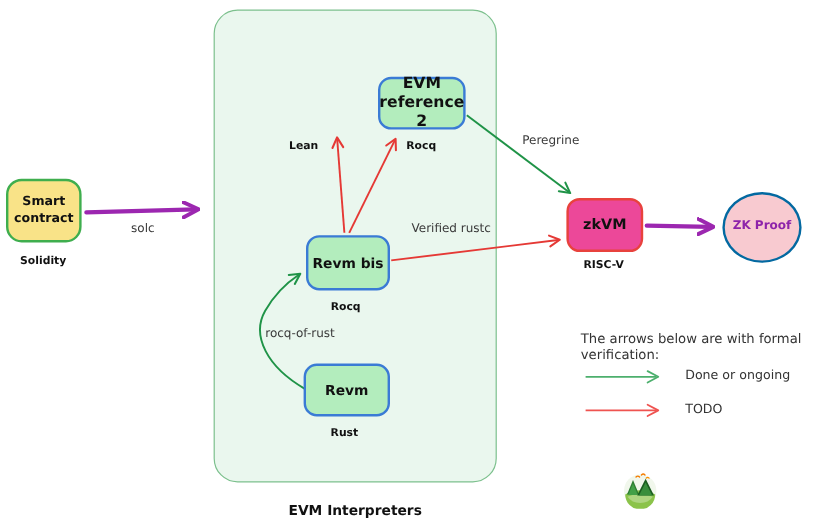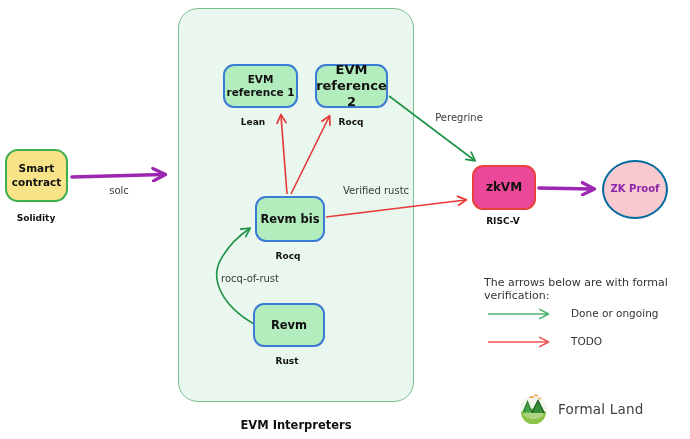--- a/index.html
+++ b/index.html
@@ -120,21 +120,20 @@
 
     <line x1="389" y1="96" x2="474" y2="160" stroke="#1f9347" stroke-width="1.6" marker-end="url(#head-green)"></line>
 
     <path d="M 254,324 C 223,306 209,280 221,259 C 229,245 240,235 249,229" fill="none" stroke="#1f9347" stroke-width="1.6" marker-end="url(#head-green)"></path>
 
     <line x1="488" y1="314" x2="547" y2="314" stroke="#4caf6d" stroke-width="1.4" marker-end="url(#head-green-light)"></line>
     <line x1="488" y1="342" x2="547" y2="342" stroke="#ef5350" stroke-width="1.4" marker-end="url(#head-red-light)"></line>
   </svg>
 
   <div class="node" id="node-smart-contract">Smart contract</div>
-  <div class="node green-node" id="node-evm-ref-1">EVM reference 1</div>
   <div class="node green-node" id="node-evm-ref-2">EVM reference 2</div>
   <div class="node green-node" id="node-revm">Revm</div>
   <div class="node green-node" id="node-revm-bis">Revm bis</div>
   <div class="node" id="node-zkvm">zkVM</div>
   <div class="node" id="node-zk-proof">ZK Proof</div>
 
   <div class="sublabel" id="sub-solidity">Solidity</div>
   <div class="sublabel" id="sub-lean">Lean</div>
   <div class="sublabel" id="sub-rocq-ref2">Rocq</div>
   <div class="sublabel" id="sub-rocq-revmbis">Rocq</div>
@@ -160,16 +159,15 @@
         <path d="M5,21 a12,10 0 0 0 21,0 q-5,-2.5 -10.5,-2.5 q-5.5,0 -10.5,2.5 z" fill="#aed581"></path>
         <polygon points="9.5,7 4.5,19 14.5,19" fill="#2e7d32"></polygon>
         <polygon points="9.5,10 5.5,19.5 13.5,19.5" fill="#43a047"></polygon>
         <polygon points="20,6 13,20 27,20" fill="#1b5e20"></polygon>
         <polygon points="20,9 14.5,20 25.5,20" fill="#388e3c"></polygon>
         <path d="M12,4.5 q1.5,-1.6 3,0" stroke="#f57c00" stroke-width="1.1" fill="none" stroke-linecap="round"></path>
         <path d="M16.5,2.8 q1.5,-1.6 3,0" stroke="#f57c00" stroke-width="1.1" fill="none" stroke-linecap="round"></path>
         <path d="M20.5,5.5 q1.2,-1.3 2.4,0" stroke="#fb8c00" stroke-width="1" fill="none" stroke-linecap="round"></path>
       </svg>
     </span>
-    <span id="brand-text">Formal Land</span>
   </div>
 
 </div>
 
 </body></html>

